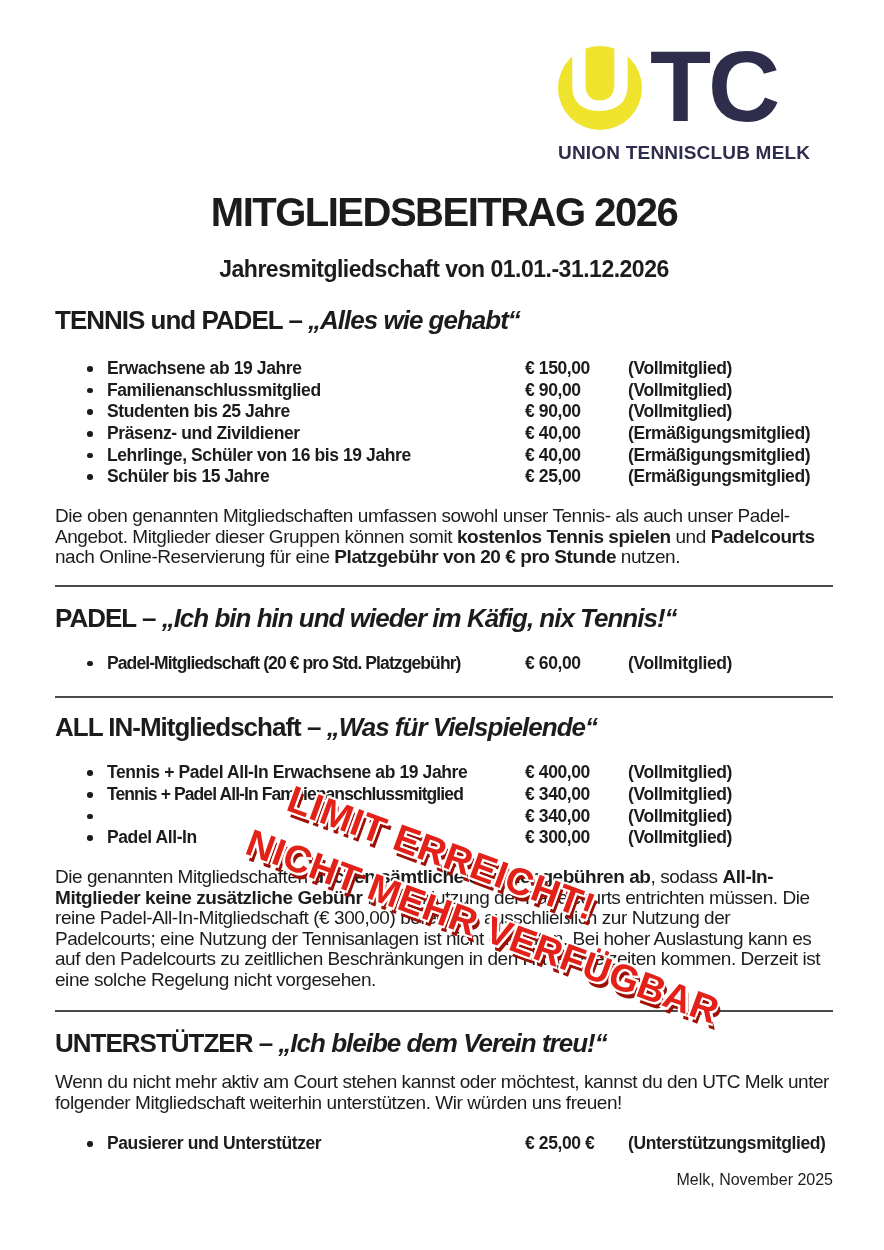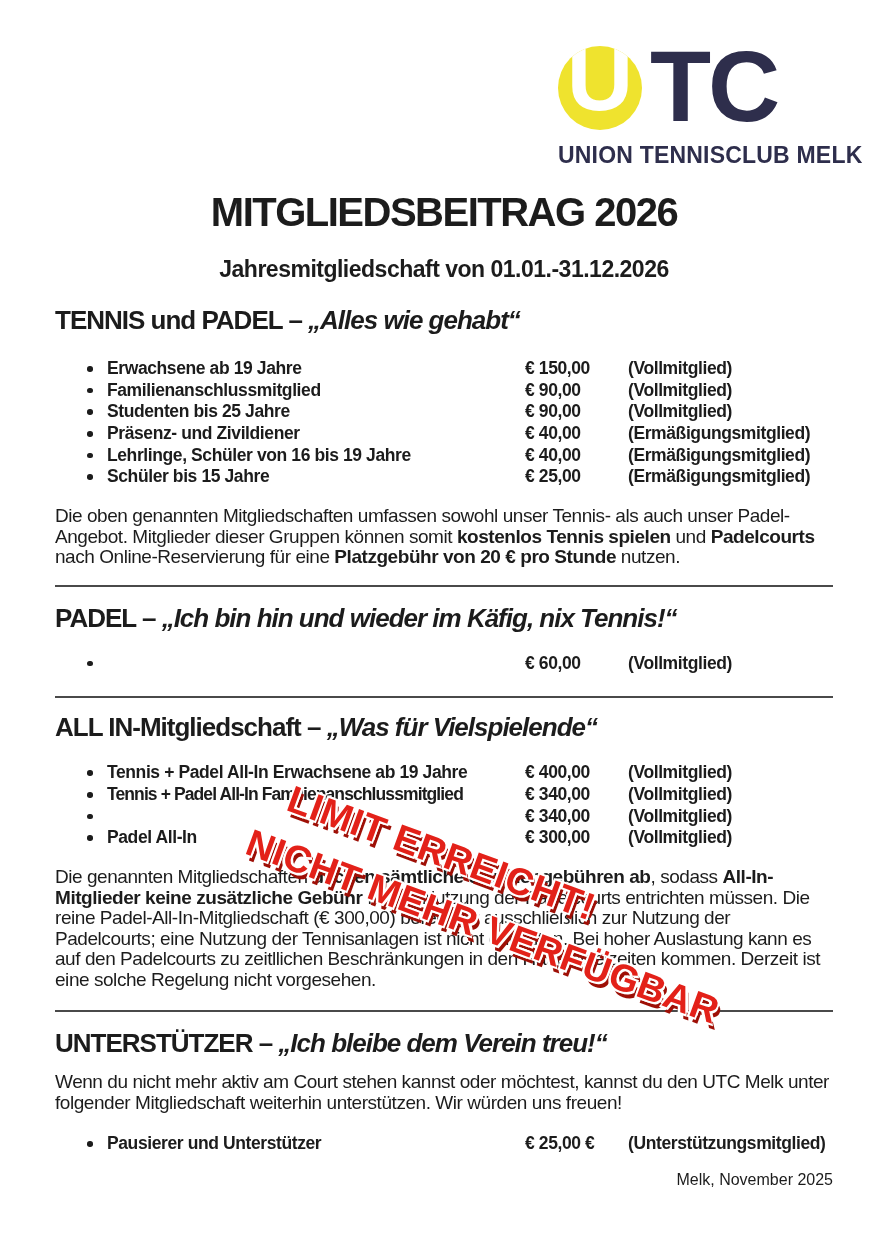--- a/index.html
+++ b/index.html
@@ -10,21 +10,21 @@
   }
   
   .logo{position:absolute;left:558px;top:44px;width:240px;height:120px;}
   .ball{position:absolute;left:0;top:2px;width:84px;height:84px;border-radius:50%;
         background:var(--yellow,#efe32e);overflow:hidden;}
   .ball .u{position:absolute;left:50%;top:-14px;transform:translateX(-50%);
         font-size:92px;font-weight:700;line-height:1;color:#ffffff;}
   .tc{position:absolute;left:92px;top:-8px;font-size:100px;font-weight:600;
         line-height:1;color:var(--navy,#2e2e4c);letter-spacing:-3px;}
   .clubname{position:absolute;left:0;top:98px;white-space:nowrap;
-        font-size:23px;font-weight:700;color:var(--navy,#2e2e4c);letter-spacing:.2px;}
+        font-size:19px;font-weight:700;color:var(--navy,#2e2e4c);letter-spacing:.2px;}
   
   .content{position:absolute;left:55px;top:0;width:778px;}
   .title{margin:190px 0 0 0;text-align:center;font-size:40px;font-weight:700;
         letter-spacing:-1.5px;line-height:44px;}
   .subtitle{margin:21px 0 0 0;text-align:center;font-size:23px;font-weight:700;
         letter-spacing:-.5px;line-height:28px;}
   h2{margin:0;font-size:26px;font-weight:700;letter-spacing:-1px;line-height:30px;}
   h2 em{font-style:italic;}
   .h-tennis{margin-top:22px;}
   .h-padel{margin-top:16px;}
@@ -121,20 +121,21 @@
   <p class="para p-tennis"><span>Die oben genannten Mitgliedschaften umfassen sowohl unser Tennis- als auch unser Padel-Angebot. Mitglieder dieser Gruppen können somit </span><b>kostenlos Tennis spielen</b><span> und </span><b>Padelcourts</b><span> nach Online-Reservierung für eine </span><b>Platzgebühr von 20 € pro Stunde</b><span> nutzen.</span></p>
 
   <hr class="rule">
 
   <h2 class="h-padel"><span>PADEL – </span><em>„Ich bin hin und wieder im Käfig, nix Tennis!“</em></h2>
 
 
   <div class="fee-list single">
     <div class="row">
         <span class="dot"></span>
+        <span class="lbl tight">Padel-Mitgliedschaft (20 € pro Std. Platzgebühr)</span>
         <span class="price">€ 60,00</span>
         <span class="type">(Vollmitglied)</span>
       </div>
   </div>
 
   <hr class="rule r2">
 
   <h2 class="h-allin"><span>ALL IN-Mitgliedschaft – </span><em>„Was für Vielspielende“</em></h2>
 
   <div class="fee-list allin">

